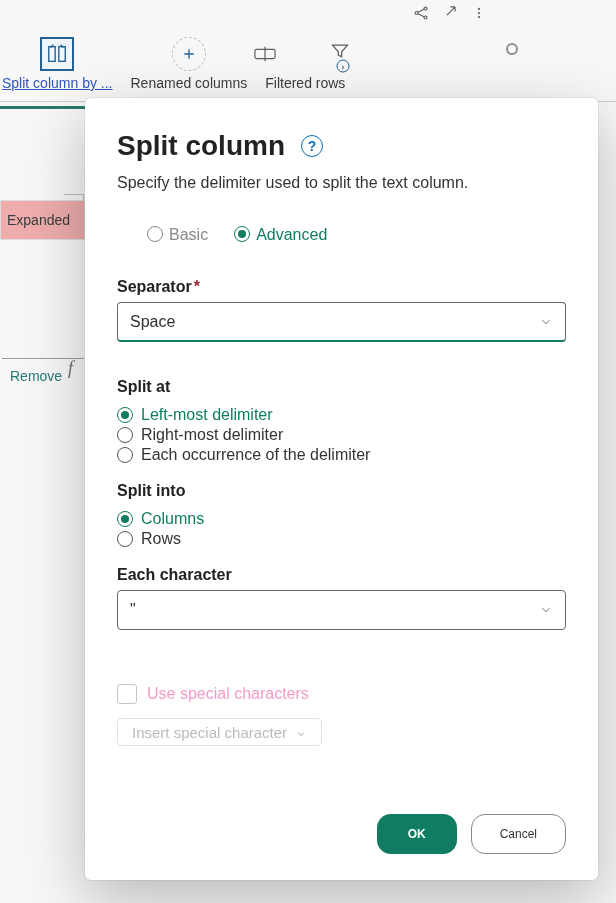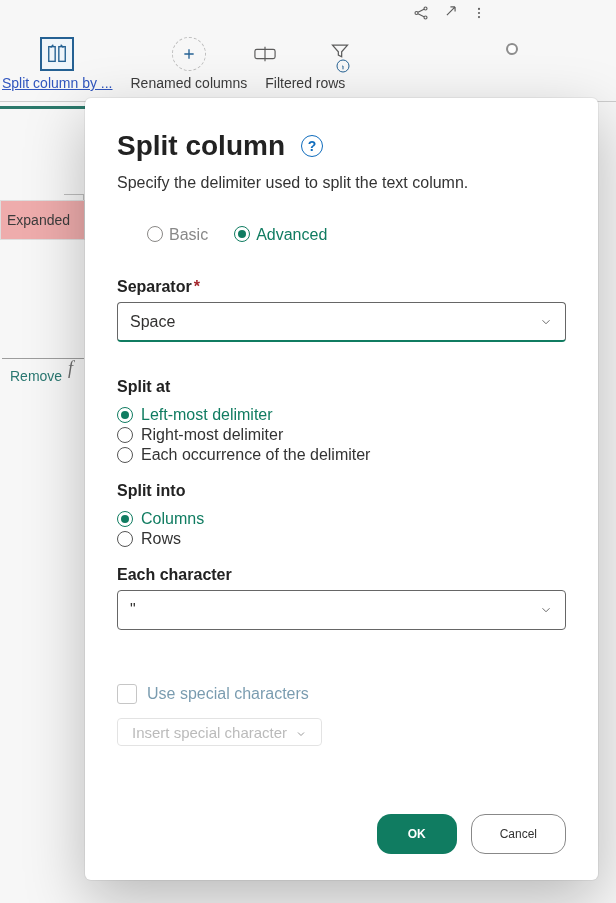--- a/index.html
+++ b/index.html
@@ -115,21 +115,21 @@
     .opt .r {
       width:16px; height:16px; border-radius:50%; border:1.5px solid #555;
       display:flex; align-items:center; justify-content:center;
     }
     .opt.sel .r { border-color:#107c61; }
     .opt.sel .r::after { content:''; width:8px; height:8px; border-radius:50%; background:#107c61; }
     .opt.sel { color:#107c61; }
 
     .checkbox-row { display:flex; align-items:center; gap:10px; margin:18px 0 14px 0; opacity:0.55; }
     .checkbox-box { width:20px; height:20px; border:1px solid #999; border-radius:3px; }
-    .checkbox-label { font-size:16px; color:#0c4a6e; }
+    .checkbox-label { font-size:16px; color:#ec4899; }
 
     .insert-btn {
       height:28px; border:1px solid #ddd; border-radius:4px; padding:0 14px;
       display:inline-flex; align-items:center; gap:8px; color:#aaa; font-size:15px;
       opacity:0.8;
     }
 
     .footer { margin-top:auto; display:flex; gap:14px; justify-content:flex-end; padding-top:28px; }
     .btn { min-width:80px; height:40px; border-radius:14px; font-size:12px; display:flex; align-items:center; justify-content:center; cursor:pointer; padding:0 28px; }
     .btn-primary { background:#107c61; color:#fff; font-weight:600; }

